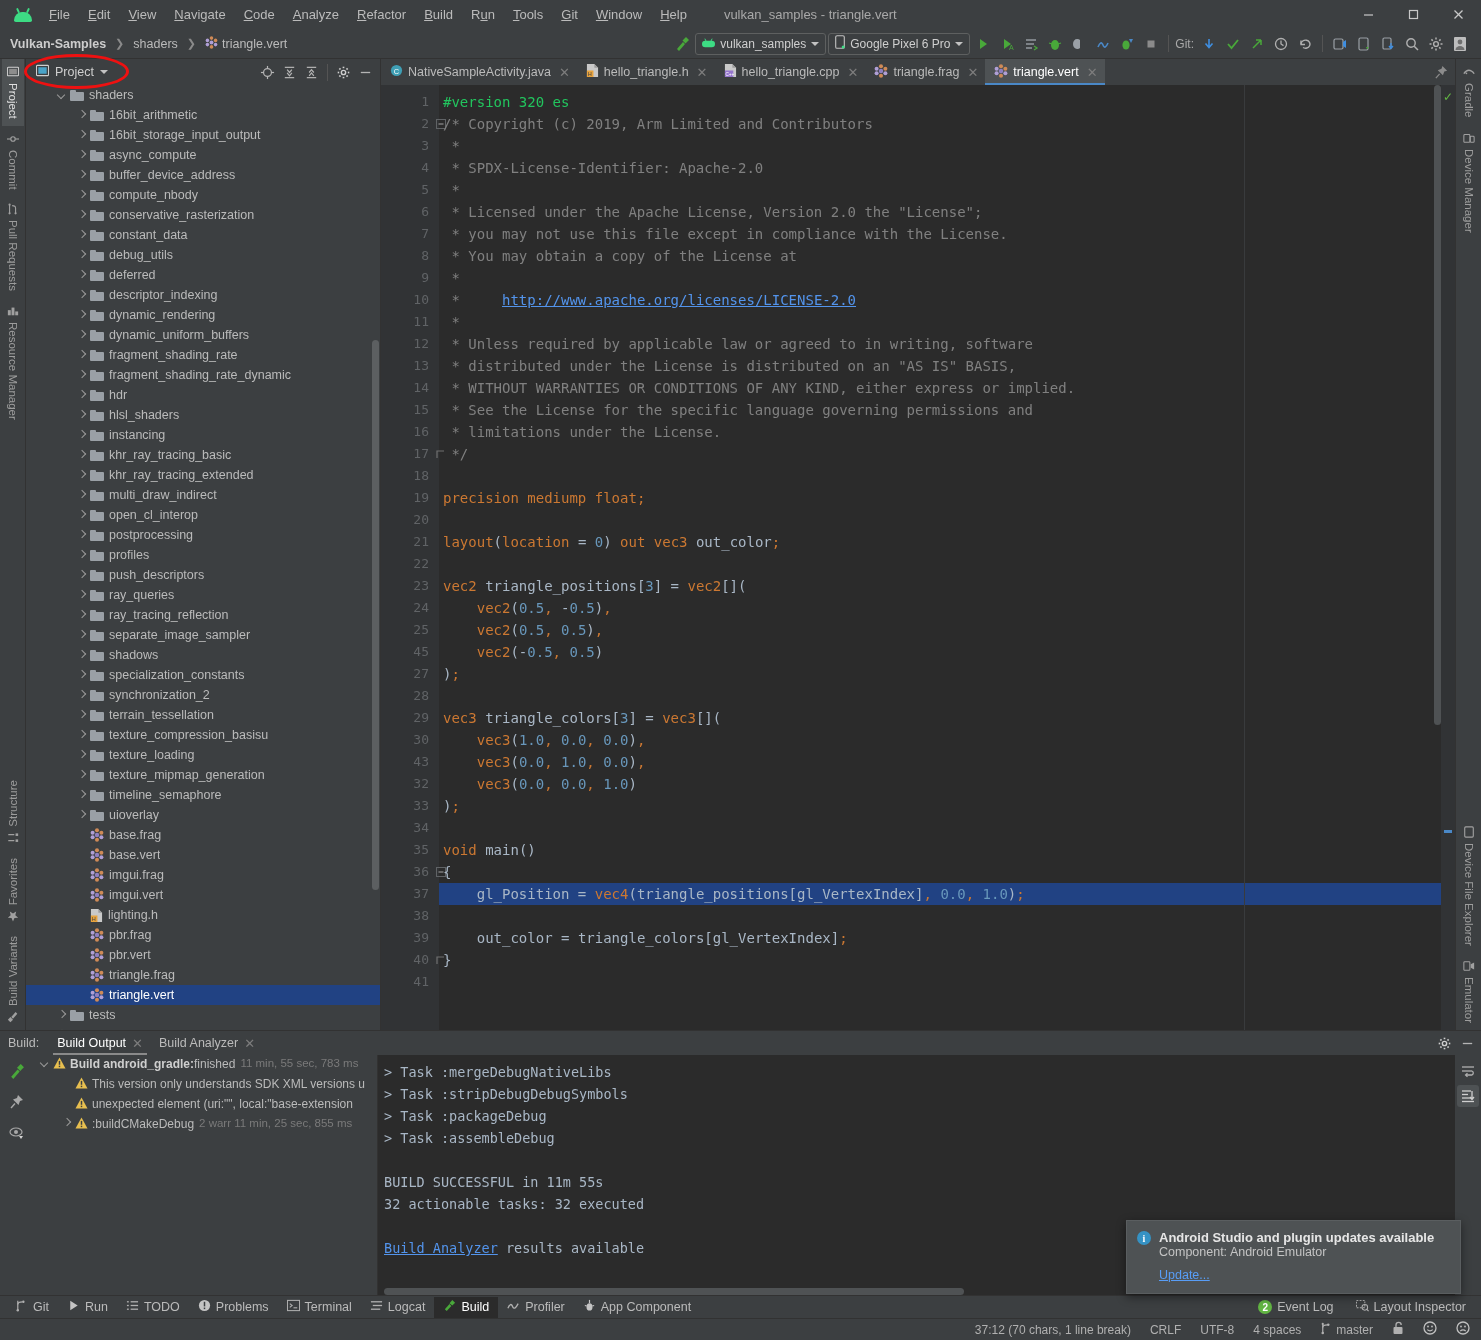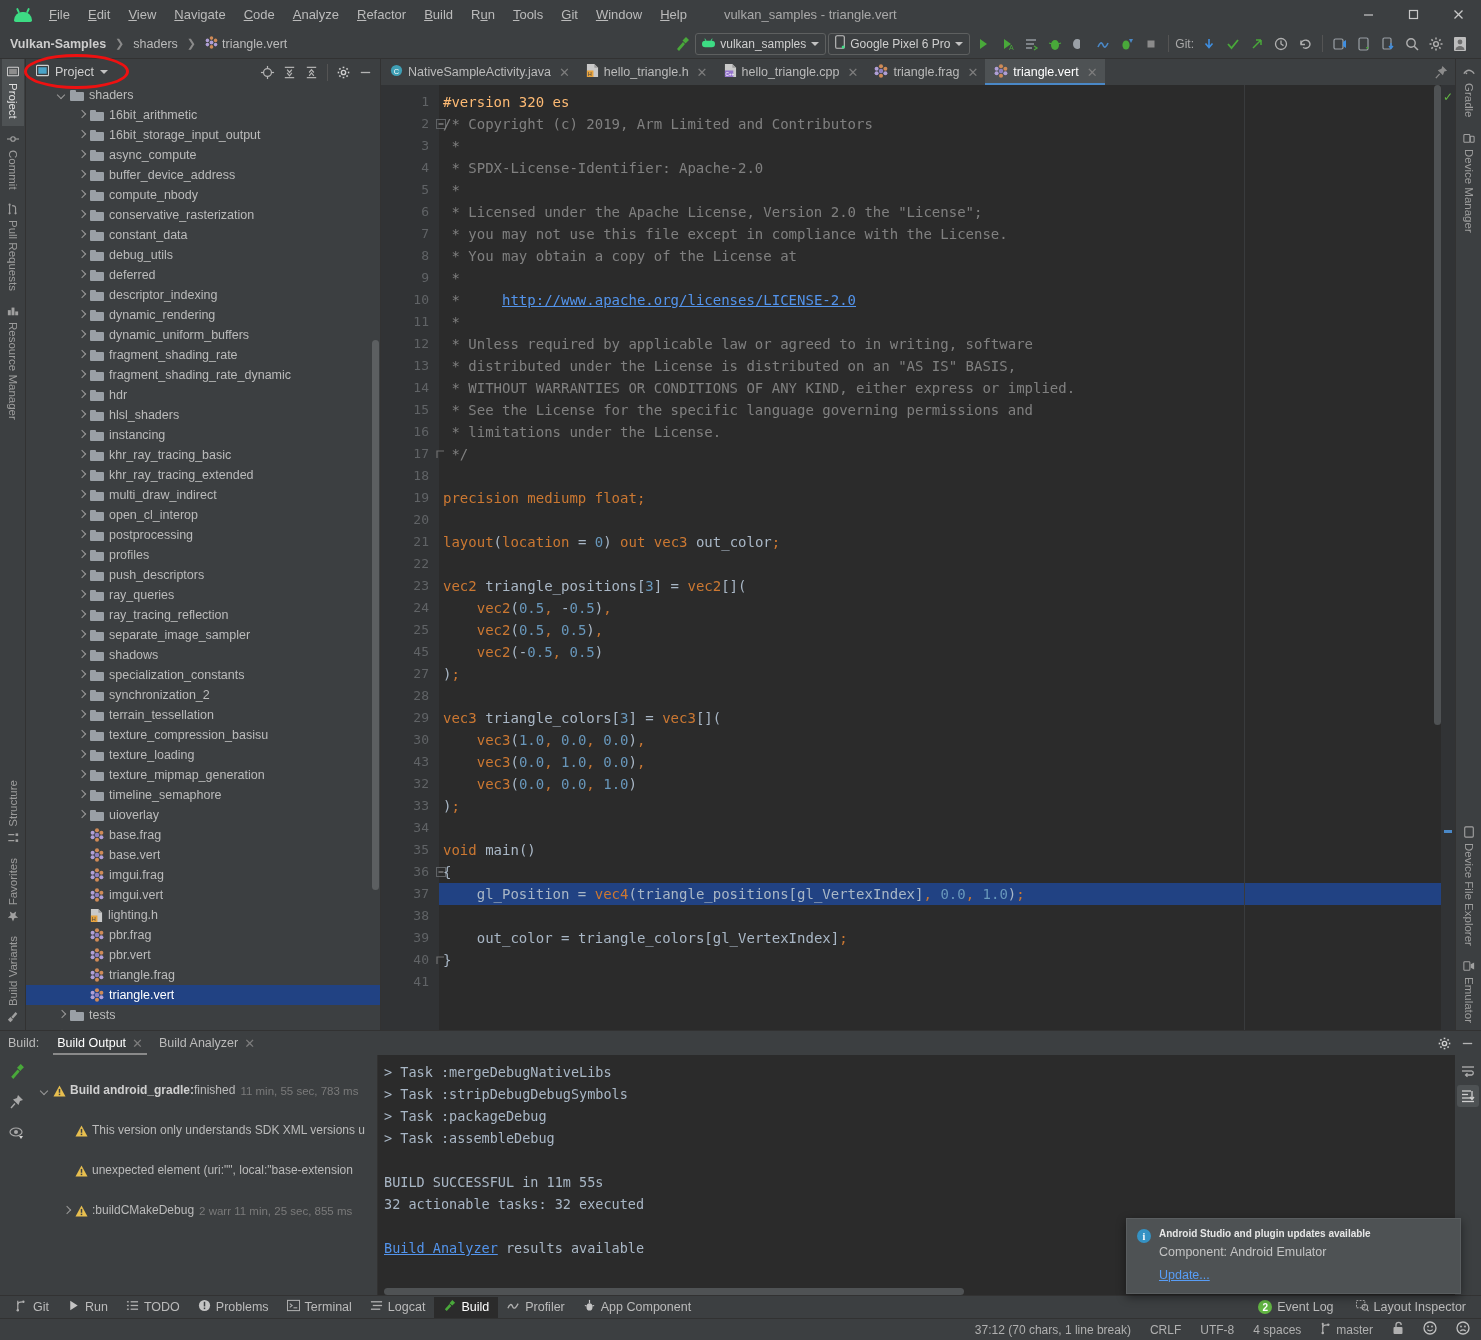--- a/index.html
+++ b/index.html
@@ -88,54 +88,54 @@
   .gline { height:22px; line-height:22px; padding-right:10px; position:relative; }
   .fold { position:absolute; right:-7px; top:6px; width:10px; height:10px; }
   .code { flex:1 1 auto; position:relative; overflow:hidden; padding-top:6px; font-family:"DejaVu Sans Mono", monospace; font-size:14px; line-height:22px; white-space:pre; }
   .cline { height:22px; padding-left:4px; position:relative; }
   .cline.hl { background:#214283; }
   .code-right-border { position:absolute; top:0; bottom:0; left:805px; width:1px; background:#393b3d; }
   .kw { color:#cc7832; }
   .num { color:#6897bb; }
   .cmt { color:#808080; }
   .lnk { color:#5394ec; text-decoration:underline; }
-  .preproc { color:#fdba74; }
+  .preproc { color:#22c55e; }
   .plain { color:#a9b7c6; }
   .editor-scroll-v { position:absolute; right:14px; width:7px; background:#4f5254; border-radius:4px; }
   .marker-strip { position:absolute; right:0; top:0; bottom:0; width:14px; background:#313335; }
   .check-ok { position:absolute; right:2px; top:5px; color:#62b543; font-size:12px; }
   .marker { position:absolute; right:3px; width:8px; height:3px; }
 
   
   .build-panel { flex:0 0 265px; height:265px; background:#3c3f41; display:flex; flex-direction:column; border-top:1px solid #323232; }
   .build-head { height:24px; display:flex; align-items:center; padding:0 3px 0 8px; flex:0 0 24px; }
   .build-label { font-size:12.5px; color:#bbbbbb; margin-right:10px; }
   .btab { display:flex; align-items:center; gap:6px; padding:2px 8px; font-size:12.5px; color:#bbbbbb; position:relative; height:24px; }
   .btab.active { color:#ffffff; }
   .btab.active::after { content:""; position:absolute; left:4px; right:4px; bottom:0; height:2px; background:#8a8a8a; }
   .btab .x { color:#7d7d7d; font-size:13px; }
   .build-head-right { margin-left:auto; display:flex; align-items:center; gap:2px; }
   .build-body { flex:1 1 auto; display:flex; min-height:0; }
   .build-gutter { width:33px; flex:0 0 33px; background:#3c3f41; display:flex; flex-direction:column; align-items:center; padding-top:5px; gap:9px; }
   .bg-btn { width:22px; height:22px; display:flex; align-items:center; justify-content:center; border-radius:3px; }
   .build-tree { width:345px; flex:0 0 345px; background:#3c3f41; overflow:hidden; position:relative; padding-top:2px; border-right:1px solid #323232; }
-  .brow { height:20px; display:flex; align-items:flex-end; font-size:12px; color:#bbbbbb; white-space:nowrap; padding-left:4px;margin-top:20px; }
+  .brow { height:20px; display:flex; align-items:flex-start; font-size:12px; color:#bbbbbb; white-space:nowrap; padding-left:4px; }
   .warn-ico { width:13px;height:12px; flex:0 0 13px; margin-right:4px; }
   .btime { color:#7a7a7a; margin-left:5px; font-size:11.5px; }
   .bname { font-weight:bold; color:#cfcfcf; }
   .build-out { flex:1 1 auto; background:#2b2b2b; position:relative; overflow:hidden; padding:6px 0 0 6px; font-family:"DejaVu Sans Mono", monospace; font-size:13.5px; line-height:22px; color:#a9b7c6; white-space:pre; }
   .build-out .link { color:#5394ec; text-decoration:underline; }
   .build-hscroll { position:absolute; left:0; bottom:0; height:7px; background:#4f5254; border-radius:4px; }
   .build-vstripe { width:26px; flex:0 0 26px; background:#3c3f41; display:flex; flex-direction:column; align-items:center; padding-top:6px; gap:2px; }
 
   
   .balloon { position:absolute; right:20px; bottom:46px; width:335px; background:#4e5254; border:1px solid #5a5e60; box-shadow:0 3px 9px rgba(0,0,0,.45); padding:9px 12px 11px 10px; z-index:40; }
   .balloon-row { display:flex; gap:8px; align-items:flex-start; }
-  .balloon-title { font-size:10px; font-weight:bold; color:#e6e6e6; }
-  .balloon-sub { font-size:12.5px; color:#c4c4c4; margin-top:6px; }
+  .balloon-title { font-size:13px; font-weight:bold; color:#e6e6e6; }
+  .balloon-sub { font-size:12.5px; color:#c4c4c4; margin-top:0; }
   .balloon-link { font-size:12.5px; color:#589df6; margin-top:9px; display:inline-block; }
   .info-ico { width:14px;height:14px; border-radius:50%; background:#3592c4; color:#fff; font-size:10px; font-weight:bold; display:flex; align-items:center; justify-content:center; flex:0 0 14px; margin-top:1px; font-family:"Liberation Serif", serif; }
 
   
   .toolwin-bar { height:23px; background:#3c3f41; display:flex; align-items:center; flex:0 0 23px; border-top:1px solid #323232; padding:0 6px; }
   .tw-btn { display:flex; align-items:center; gap:5px; padding:2px 9px; font-size:12.5px; color:#bbbbbb; height:21px; }
   .tw-btn.active { background:#2b2b2b; color:#ffffff; }
   .tw-right { margin-left:auto; display:flex; align-items:center; gap:4px; }
   .badge { background:#62b543; color:#ffffff; border-radius:50%; width:14px;height:14px; font-size:10px; display:flex; align-items:center; justify-content:center; font-weight:bold; }
 

